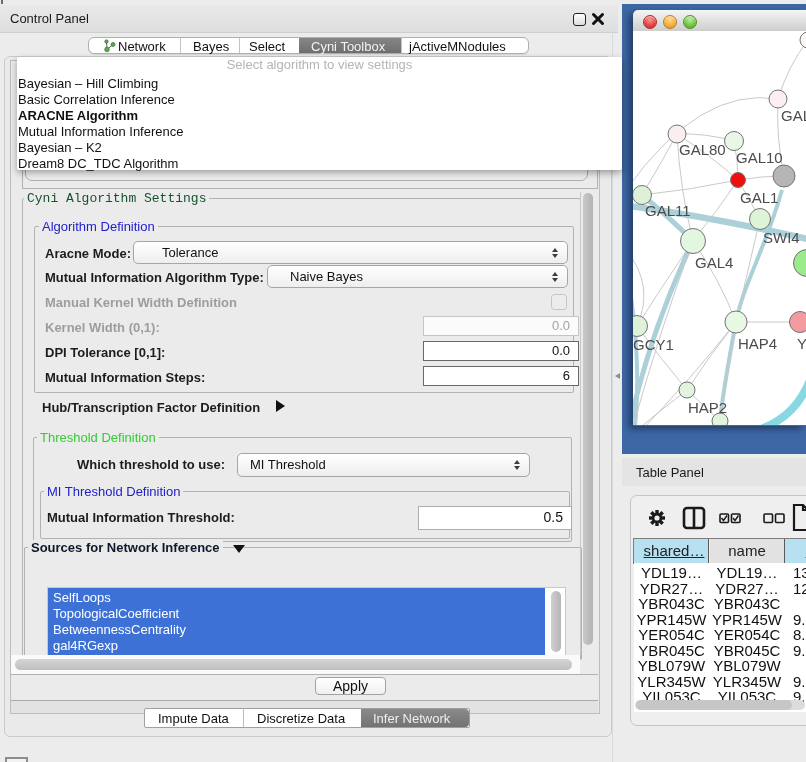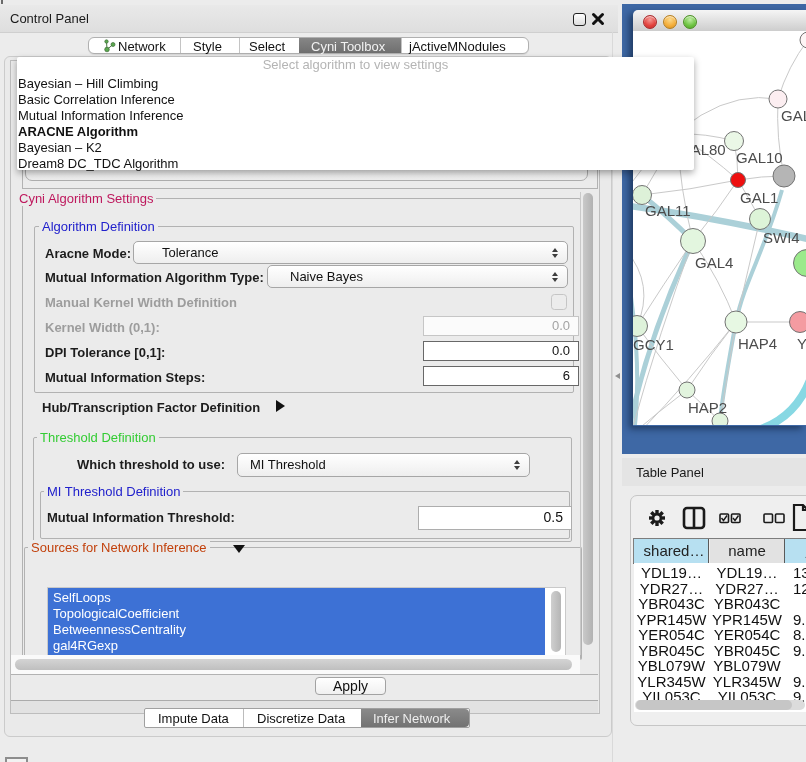--- a/index.html
+++ b/index.html
@@ -49,40 +49,40 @@
     <div class="a" style="left:150px;top:0;width:60px;height:15px;"></div>
     <div class="a" style="left:210px;top:0;width:102px;height:15px;background:linear-gradient(#868686,#6f6f6f);"></div>
     <div class="a" style="left:312px;top:0;width:127px;height:15px;border-left:1px solid #c4c4c4;"></div>
     <svg class="a" style="left:13px;top:1px;" width="14" height="14" viewBox="0 0 14 14">
       <path d="M4.5 2.5 L5 10.5 M5 10.5 L11 5.5" stroke="#47763f" stroke-width="1" fill="none"></path>
       <circle cx="4.5" cy="2.5" r="1.7" fill="#5aa84f" stroke="#3c6b35" stroke-width="0.7"></circle>
       <circle cx="5" cy="10.5" r="2.3" fill="#5aa84f" stroke="#3c6b35" stroke-width="0.7"></circle>
       <circle cx="11" cy="5.5" r="2" fill="#5aa84f" stroke="#3c6b35" stroke-width="0.7"></circle>
     </svg>
     <div class="a nw" style="left:29px;top:1px;">Network</div>
-    <div class="a nw" style="left:104px;top:1px;">Style</div>
+    <div class="a nw" style="left:104px;top:1px;">Bayes</div>
     <div class="a nw" style="left:160px;top:1px;">Select</div>
     <div class="a nw" style="left:222px;top:1px;color:#f2f2f2;">Cyni Toolbox</div>
     <div class="a nw" style="left:320px;top:1px;">jActiveMNodules</div>
   </div>
 
   <div class="a" style="left:597px;top:66px;width:1px;height:122px;background:#b2b2b2;"></div>
   <div class="a" style="left:22px;top:188px;width:576px;height:1px;background:#b2b2b2;"></div>
   <div class="a" style="left:22px;top:168px;width:1px;height:20px;background:#b2b2b2;"></div>
 
   <div class="a" style="left:480px;top:98px;width:112px;height:26px;background:#fff;border:1.5px solid #82abdd;border-radius:6px;box-shadow:0 0 3px 2px rgba(120,165,230,0.6);"></div>
   <div class="car" style="left:575px;top:111px;">
       <b class="u" style="border-bottom-color:#8a8a8a;"></b>
       <b class="d" style="border-top-color:#8a8a8a;"></b>
     </div>
 
   <div class="a" style="left:25px;top:150px;width:561px;height:29px;background:linear-gradient(#fdfdfd,#ededed);border:1px solid #adadad;border-radius:7px;"></div>
 
   <div class="gb" style="left:22px;top:198px;width:557px;height:461px;border-bottom:none;"></div>
-  <div class="gt" style="left:16px;top:191px;color:#be185d;">Cyni Algorithm Settings</div>
+  <div class="gt" style="left:24px;top:191px;color:#14532d;font-family:Liberation Mono, monospace;">Cyni Algorithm Settings</div>
 
   <div class="gb" style="left:34px;top:226px;width:538px;height:165px;"></div>
   <div class="gt" style="left:39px;top:219px;color:#2121cc;">Algorithm Definition</div>
 
   <div class="lbl" style="left:45px;top:246px;">Aracne Mode:</div>
   <div class="combo" style="left:133px;top:241px;width:433px;height:21px;">
     <div class="ctext" style="left:28px;">Tolerance</div>
     <div class="car">
         <b class="u"></b>
         <b class="d"></b>
@@ -125,21 +125,21 @@
       </div>
   </div>
 
   <div class="gb" style="left:40px;top:491px;width:528px;height:46px;"></div>
   <div class="gt" style="left:44px;top:484px;color:#2121cc;">MI Threshold Definition</div>
 
   <div class="lbl" style="left:47px;top:510px;">Mutual Information Threshold:</div>
   <div class="field" style="left:418px;top:506px;width:144px;height:22px;border-color:#adadad;line-height:21px;font-size:14px;">0.5</div>
 
   <div class="gb" style="left:24px;top:547px;width:556px;height:112px;border-bottom:none;"></div>
-  <div class="gt" style="left:28px;top:540px;color:#c2410c;">Sources for Network Inference</div>
+  <div class="gt" style="left:28px;top:540px;color:#0f172a;font-weight:bold;">Sources for Network Inference</div>
   <div class="a" style="left:233px;top:545px;width:0;height:0;border:6px solid transparent;border-top:8px solid #111;"></div>
 
   <div class="lbl" style="left:32px;top:539px;padding-left:24px;">Data Attributes</div>
 
   <div class="a" style="left:47px;top:587px;width:517px;height:68px;background:#fff;border:1px solid #c9c9c9;border-bottom:none;"></div>
   <div class="a" style="left:48px;top:588px;width:497px;height:67px;background:#3d71d5;"></div>
   <div class="a nw" style="left:53px;top:590px;font:13px 'Liberation Sans',sans-serif;color:#fff;line-height:16px;">SelfLoops<br>TopologicalCoefficient<br>BetweennessCentrality<br>gal4RGexp</div>
   <div class="a" style="left:551px;top:591px;width:10px;height:61px;background:linear-gradient(90deg,#cfcfcf,#b5b5b5);border-radius:5px;"></div>
 
   <div class="a" style="left:580px;top:192px;width:1px;height:463px;background:#c9c9c9;"></div>
@@ -157,27 +157,27 @@
   <div class="a" style="left:144px;top:708px;width:324px;height:18px;background:#fff;border:1px solid #a0a0a0;border-radius:2px;
      font:13px 'Liberation Sans',sans-serif;color:#111;">
     <div class="a" style="left:0;top:0;width:98px;height:18px;border-right:1px solid #bcbcbc;"></div>
     <div class="a" style="left:98px;top:0;width:118px;height:18px;"></div>
     <div class="a" style="left:216px;top:0;width:108px;height:18px;background:linear-gradient(#8a8a8a,#737373);border-radius:0 4px 4px 0;"></div>
     <div class="a nw" style="left:13px;top:2px;">Impute Data</div>
     <div class="a nw" style="left:112px;top:2px;">Discretize Data</div>
     <div class="a nw" style="left:228px;top:2px;color:#efefef;">Infer Network</div>
   </div>
 
-  <div class="a" id="popup" style="left:17px;top:57px;width:677px;height:113px;background:#fff;border-radius:2px;
+  <div class="a" id="popup" style="left:17px;top:57px;width:605px;height:113px;background:#fff;border-radius:2px;
       box-shadow:0 3px 7px rgba(0,0,0,0.35);z-index:9;">
     <div style="height:19px;line-height:18px;text-align:center;font:13px 'Liberation Sans',sans-serif;color:#b4b4b4;">Select algorithm to view settings</div>
     <div class="pitem">Bayesian – Hill Climbing</div>
     <div class="pitem">Basic Correlation Inference</div>
+    <div class="pitem" style="font-weight:bold;">ARACNE Algorithm</div>
     <div class="pitem">Mutual Information Inference</div>
-    <div class="pitem" style="font-weight:bold;">ARACNE Algorithm</div>
     <div class="pitem">Bayesian – K2</div>
     <div class="pitem">Dream8 DC_TDC Algorithm</div>
   </div>
 
   <div class="a" style="left:5px;top:757px;width:19px;height:12px;border:2px solid #8d8d8d;background:#f2f2f2;"></div>
 </div>
 
 <div class="a" style="left:612px;top:32px;width:1px;height:730px;background:#d9d9d9;"></div>
 <div class="a" style="left:612px;top:373px;width:0;height:0;border:3.5px solid transparent;border-right:5px solid #8f8f8f;"></div>
 
@@ -279,21 +279,21 @@
     <rect x="101.5" y="19" width="8.5" height="8.5" rx="1"></rect>
     <path d="M91.5 23 l2 2.5 3.5-5" stroke-width="1.4"></path>
     <path d="M103 23 l2 2.5 3.5-5" stroke-width="1.4"></path>
     <rect x="134" y="19" width="8.5" height="8.5" rx="1"></rect>
     <rect x="145.5" y="19" width="8.5" height="8.5" rx="1"></rect>
   </g>
   <path d="M164 10 h9 l5 5 v20 h-14 z M173 10 v5 h5" fill="none" stroke="#1a1a1a" stroke-width="2.2"></path>
 </svg>
 
 <div class="a" style="left:633px;top:538px;width:173px;height:24px;border-top:1px solid #7d7d7d;border-bottom:1px solid #636363;border-left:1px solid #7d7d7d;font:15px 'Liberation Sans',sans-serif;color:#222;">
-  <div class="a" style="left:0;top:0;width:75px;height:24px;background:#b7e0f1;border-right:1px solid #5a5a5a;text-align:center;line-height:23px;padding-left:6px;box-sizing:border-box;">shared…</div>
+  <div class="a" style="left:0;top:0;width:75px;height:24px;background:#b7e0f1;border-right:1px solid #5a5a5a;text-align:center;line-height:23px;padding-left:6px;box-sizing:border-box;text-decoration:underline;">shared…</div>
   <div class="a" style="left:76px;top:0;width:74px;height:24px;background:#e2e2e2;border-right:1px solid #5a5a5a;text-align:center;line-height:23px;">name</div>
   <div class="a" style="left:151px;top:0;width:22px;height:24px;background:#b7e0f1;"></div>
   <div class="a" style="left:171px;top:6px;width:5px;height:13px;overflow:hidden;"><span style="font-size:13px;">A</span></div>
 </div>
 
 <div class="a" style="left:634px;top:563px;width:172px;height:149px;background:#fff;overflow:hidden;font:15px 'Liberation Sans',sans-serif;color:#111;">
   <div style="line-height:15.5px;text-align:center;width:75px;position:absolute;left:0;top:2px;">YDL19…<br>YDR27…<br>YBR043C<br>YPR145W<br>YER054C<br>YBR045C<br>YBL079W<br>YLR345W<br>YIL053C</div>
   <div style="line-height:15.5px;text-align:center;width:74px;position:absolute;left:76px;top:2px;">YDL19…<br>YDR27…<br>YBR043C<br>YPR145W<br>YER054C<br>YBR045C<br>YBL079W<br>YLR345W<br>YIL053C</div>
   <div style="line-height:15.5px;position:absolute;left:159px;top:2px;">13<br>12<br>&nbsp;<br>9.<br>8.<br>9.<br>&nbsp;<br>9.<br>9.</div>
 

